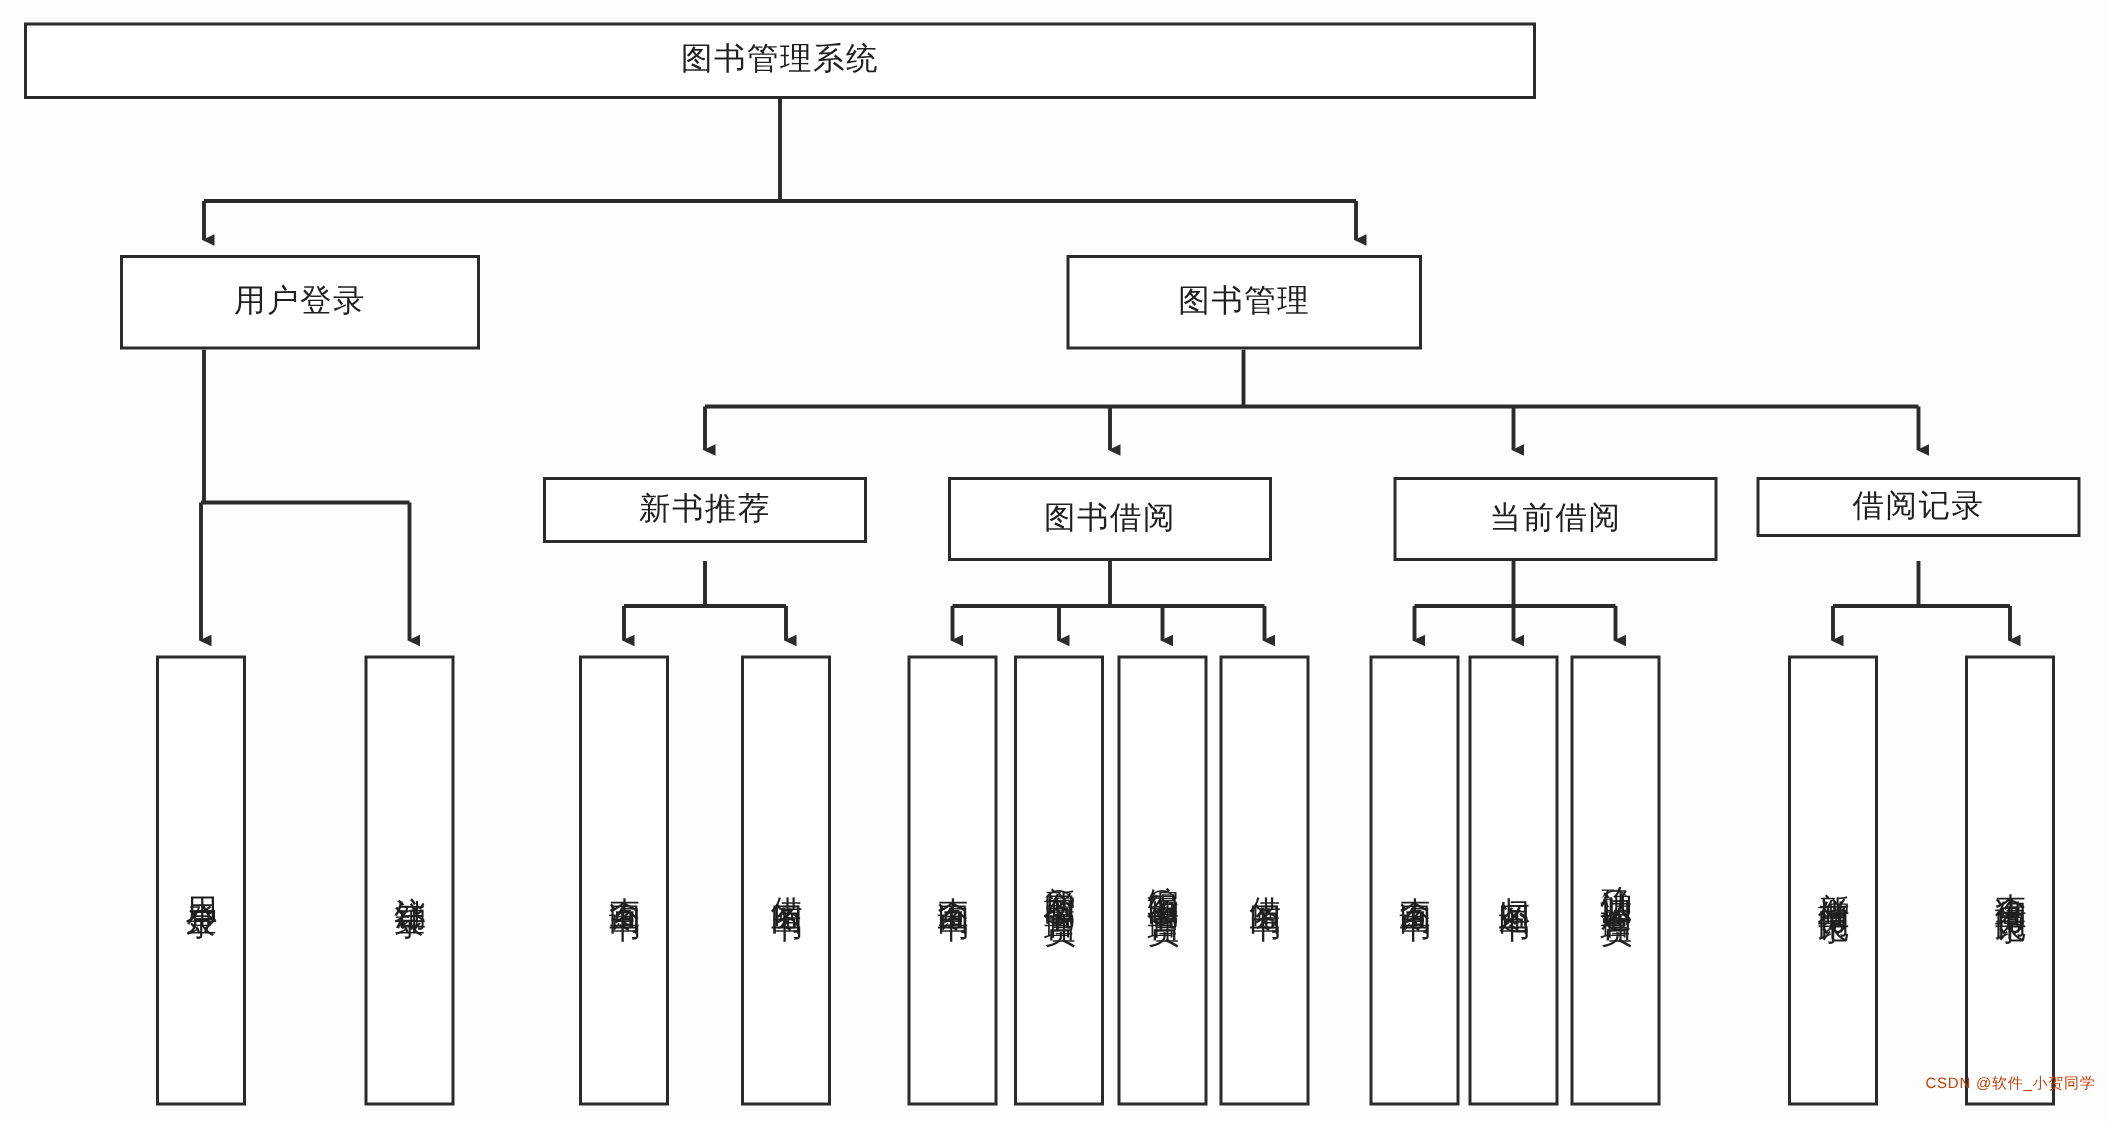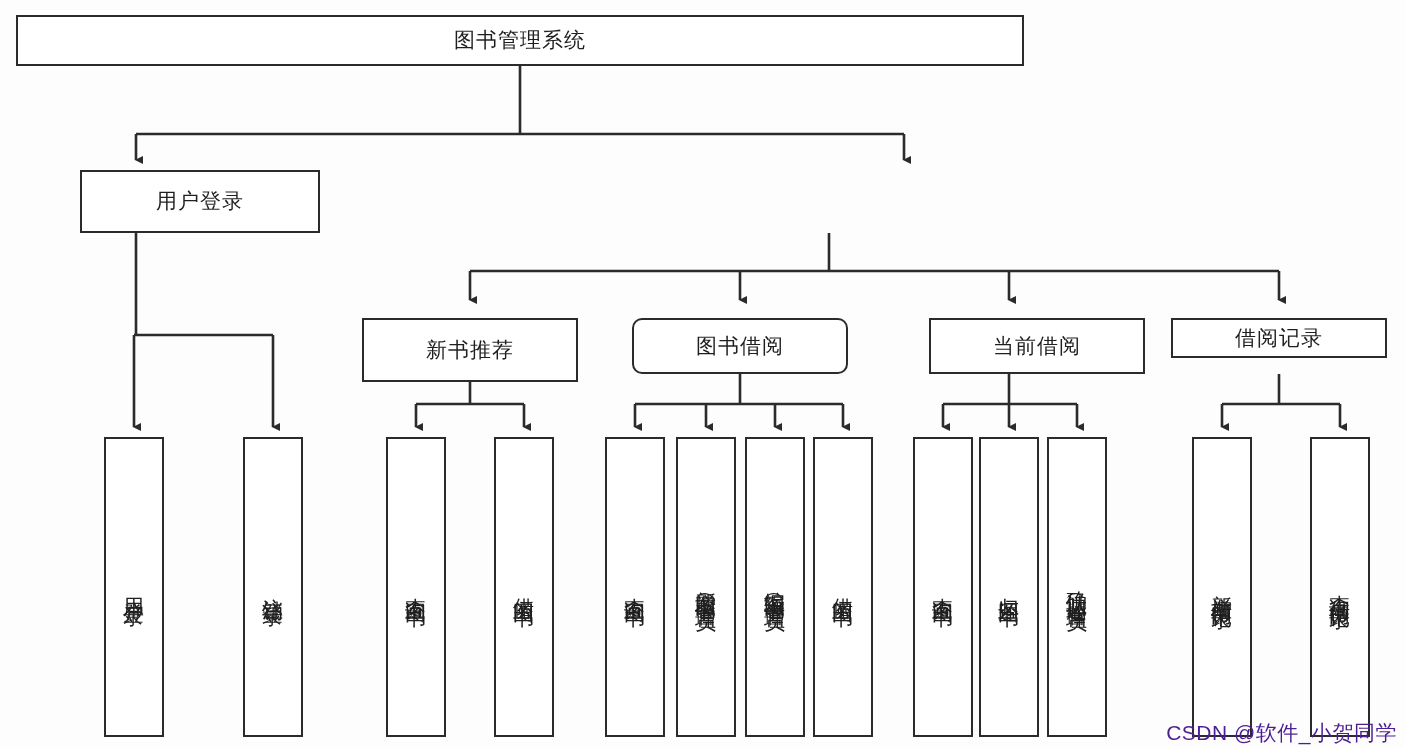--- a/index.html
+++ b/index.html
@@ -56,23 +56,23 @@
     text-orientation: upright;
     font-size: 21px;
     letter-spacing: 3px;
     color: #1f1f1f;
     white-space: nowrap;
     line-height: 1;
   }
   .watermark {
     position: absolute;
     right: 8px;
-    bottom: 0;
-    font-size: 21px;
-    color: #4c1d95;
+    bottom: 18px;
+    font-size: 10px;
+    color: #c2410c;
     letter-spacing: 0.5px;
     white-space: nowrap;
   }
 </style>
 </head>
 <body>
 
 <div id="canvas">
 
   <svg class="wires" viewBox="0 0 1405 747">
@@ -126,26 +126,29 @@
   </svg>
 
   <div class="node" style="left:16px; top:15px; width:1008px; height:51px;">
     <span class="label">图书管理系统</span>
   </div>
 
   <div class="node" style="left:80px; top:170px; width:240px; height:63px;">
     <span class="label">用户登录</span>
   </div>
 
-
-  <div class="node" style="left:362px; top:318px; width:216px; height:64px;">
+  <div class="node" style="left:711px; top:170px; width:237px; height:63px;">
+    <span class="label">图书管理</span>
+  </div>
+
+  <div class="node" style="left:362px; top:318px; width:216px; height:44px;">
     <span class="label">新书推荐</span>
   </div>
 
-  <div class="node" style="left:632px; top:318px; width:216px; height:56px;border-radius:10px;">
+  <div class="node" style="left:632px; top:318px; width:216px; height:56px;">
     <span class="label">图书借阅</span>
   </div>
 
   <div class="node" style="left:901px; top:318px; width:216px; height:56px;margin-left:28px;">
     <span class="label">当前借阅</span>
   </div>
 
   <div class="node" style="left:1171px; top:318px; width:216px; height:40px;">
     <span class="label">借阅记录</span>
   </div>

